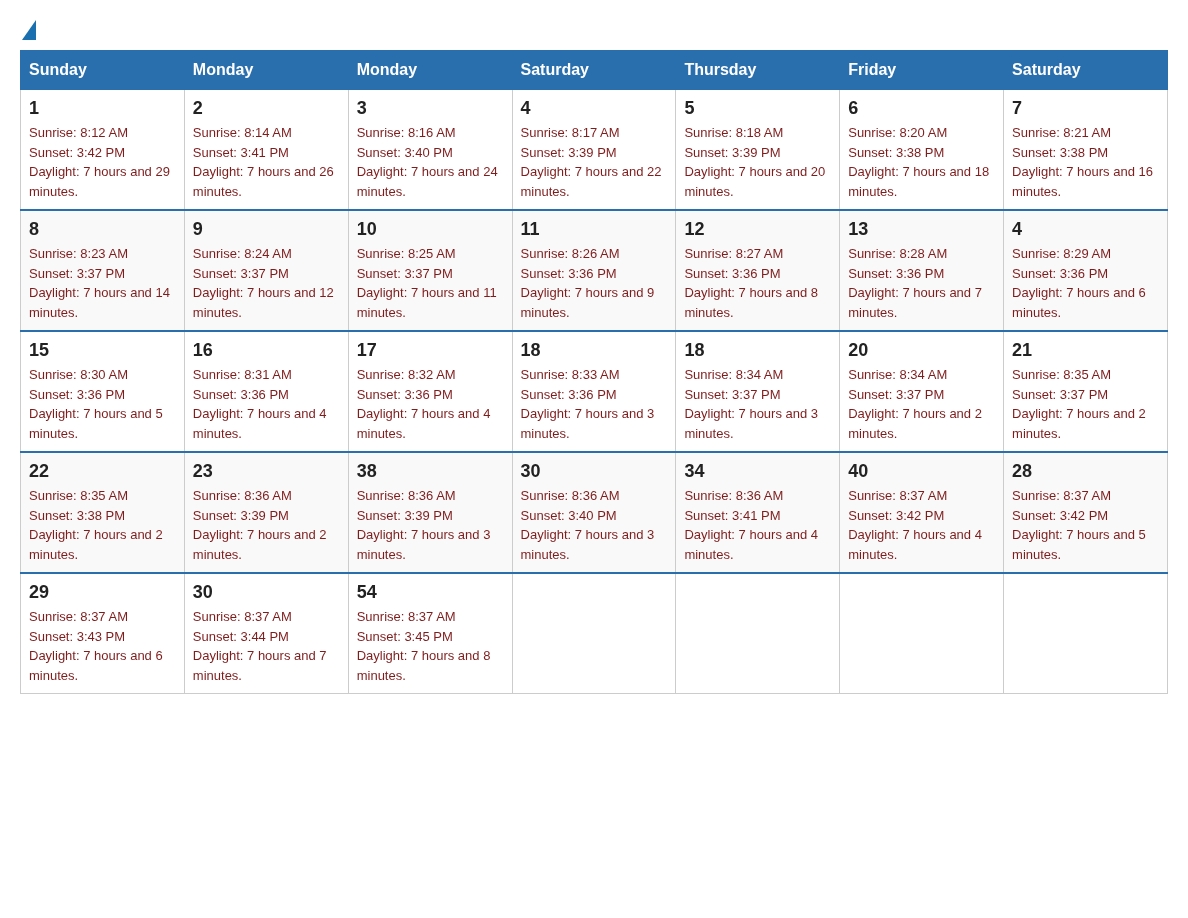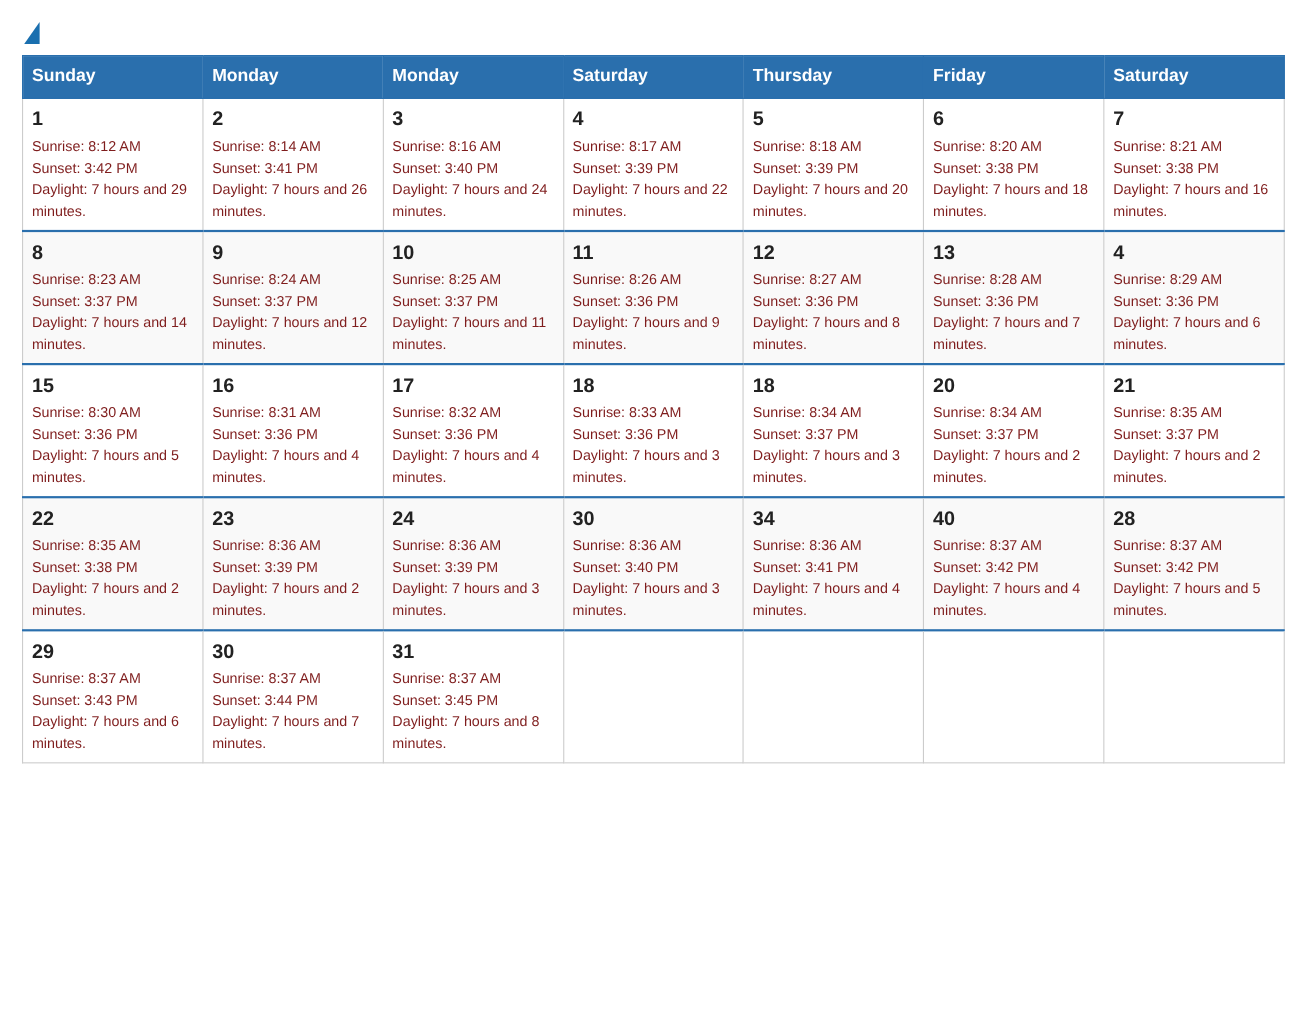--- a/index.html
+++ b/index.html
@@ -226,21 +226,21 @@
       <tr class="row-separator">
         <td>
         <span class="day-number">22</span>
         <span class="day-info">Sunrise: 8:35 AM<br>Sunset: 3:38 PM<br>Daylight: 7 hours and 2 minutes.</span>
       </td>
         <td>
         <span class="day-number">23</span>
         <span class="day-info">Sunrise: 8:36 AM<br>Sunset: 3:39 PM<br>Daylight: 7 hours and 2 minutes.</span>
       </td>
         <td>
-        <span class="day-number">24</span>
+        <span class="day-number">38</span>
         <span class="day-info">Sunrise: 8:36 AM<br>Sunset: 3:39 PM<br>Daylight: 7 hours and 3 minutes.</span>
       </td>
         <td>
         <span class="day-number">30</span>
         <span class="day-info">Sunrise: 8:36 AM<br>Sunset: 3:40 PM<br>Daylight: 7 hours and 3 minutes.</span>
       </td>
         <td>
         <span class="day-number">34</span>
         <span class="day-info">Sunrise: 8:36 AM<br>Sunset: 3:41 PM<br>Daylight: 7 hours and 4 minutes.</span>
       </td>
@@ -256,21 +256,21 @@
       <tr class="row-separator">
         <td>
         <span class="day-number">29</span>
         <span class="day-info">Sunrise: 8:37 AM<br>Sunset: 3:43 PM<br>Daylight: 7 hours and 6 minutes.</span>
       </td>
         <td>
         <span class="day-number">30</span>
         <span class="day-info">Sunrise: 8:37 AM<br>Sunset: 3:44 PM<br>Daylight: 7 hours and 7 minutes.</span>
       </td>
         <td>
-        <span class="day-number">31</span>
+        <span class="day-number">54</span>
         <span class="day-info">Sunrise: 8:37 AM<br>Sunset: 3:45 PM<br>Daylight: 7 hours and 8 minutes.</span>
       </td>
         <td class="empty-cell"></td>
         <td class="empty-cell"></td>
         <td class="empty-cell"></td>
         <td class="empty-cell"></td>
       </tr>
     </tbody>
 </table>
 

